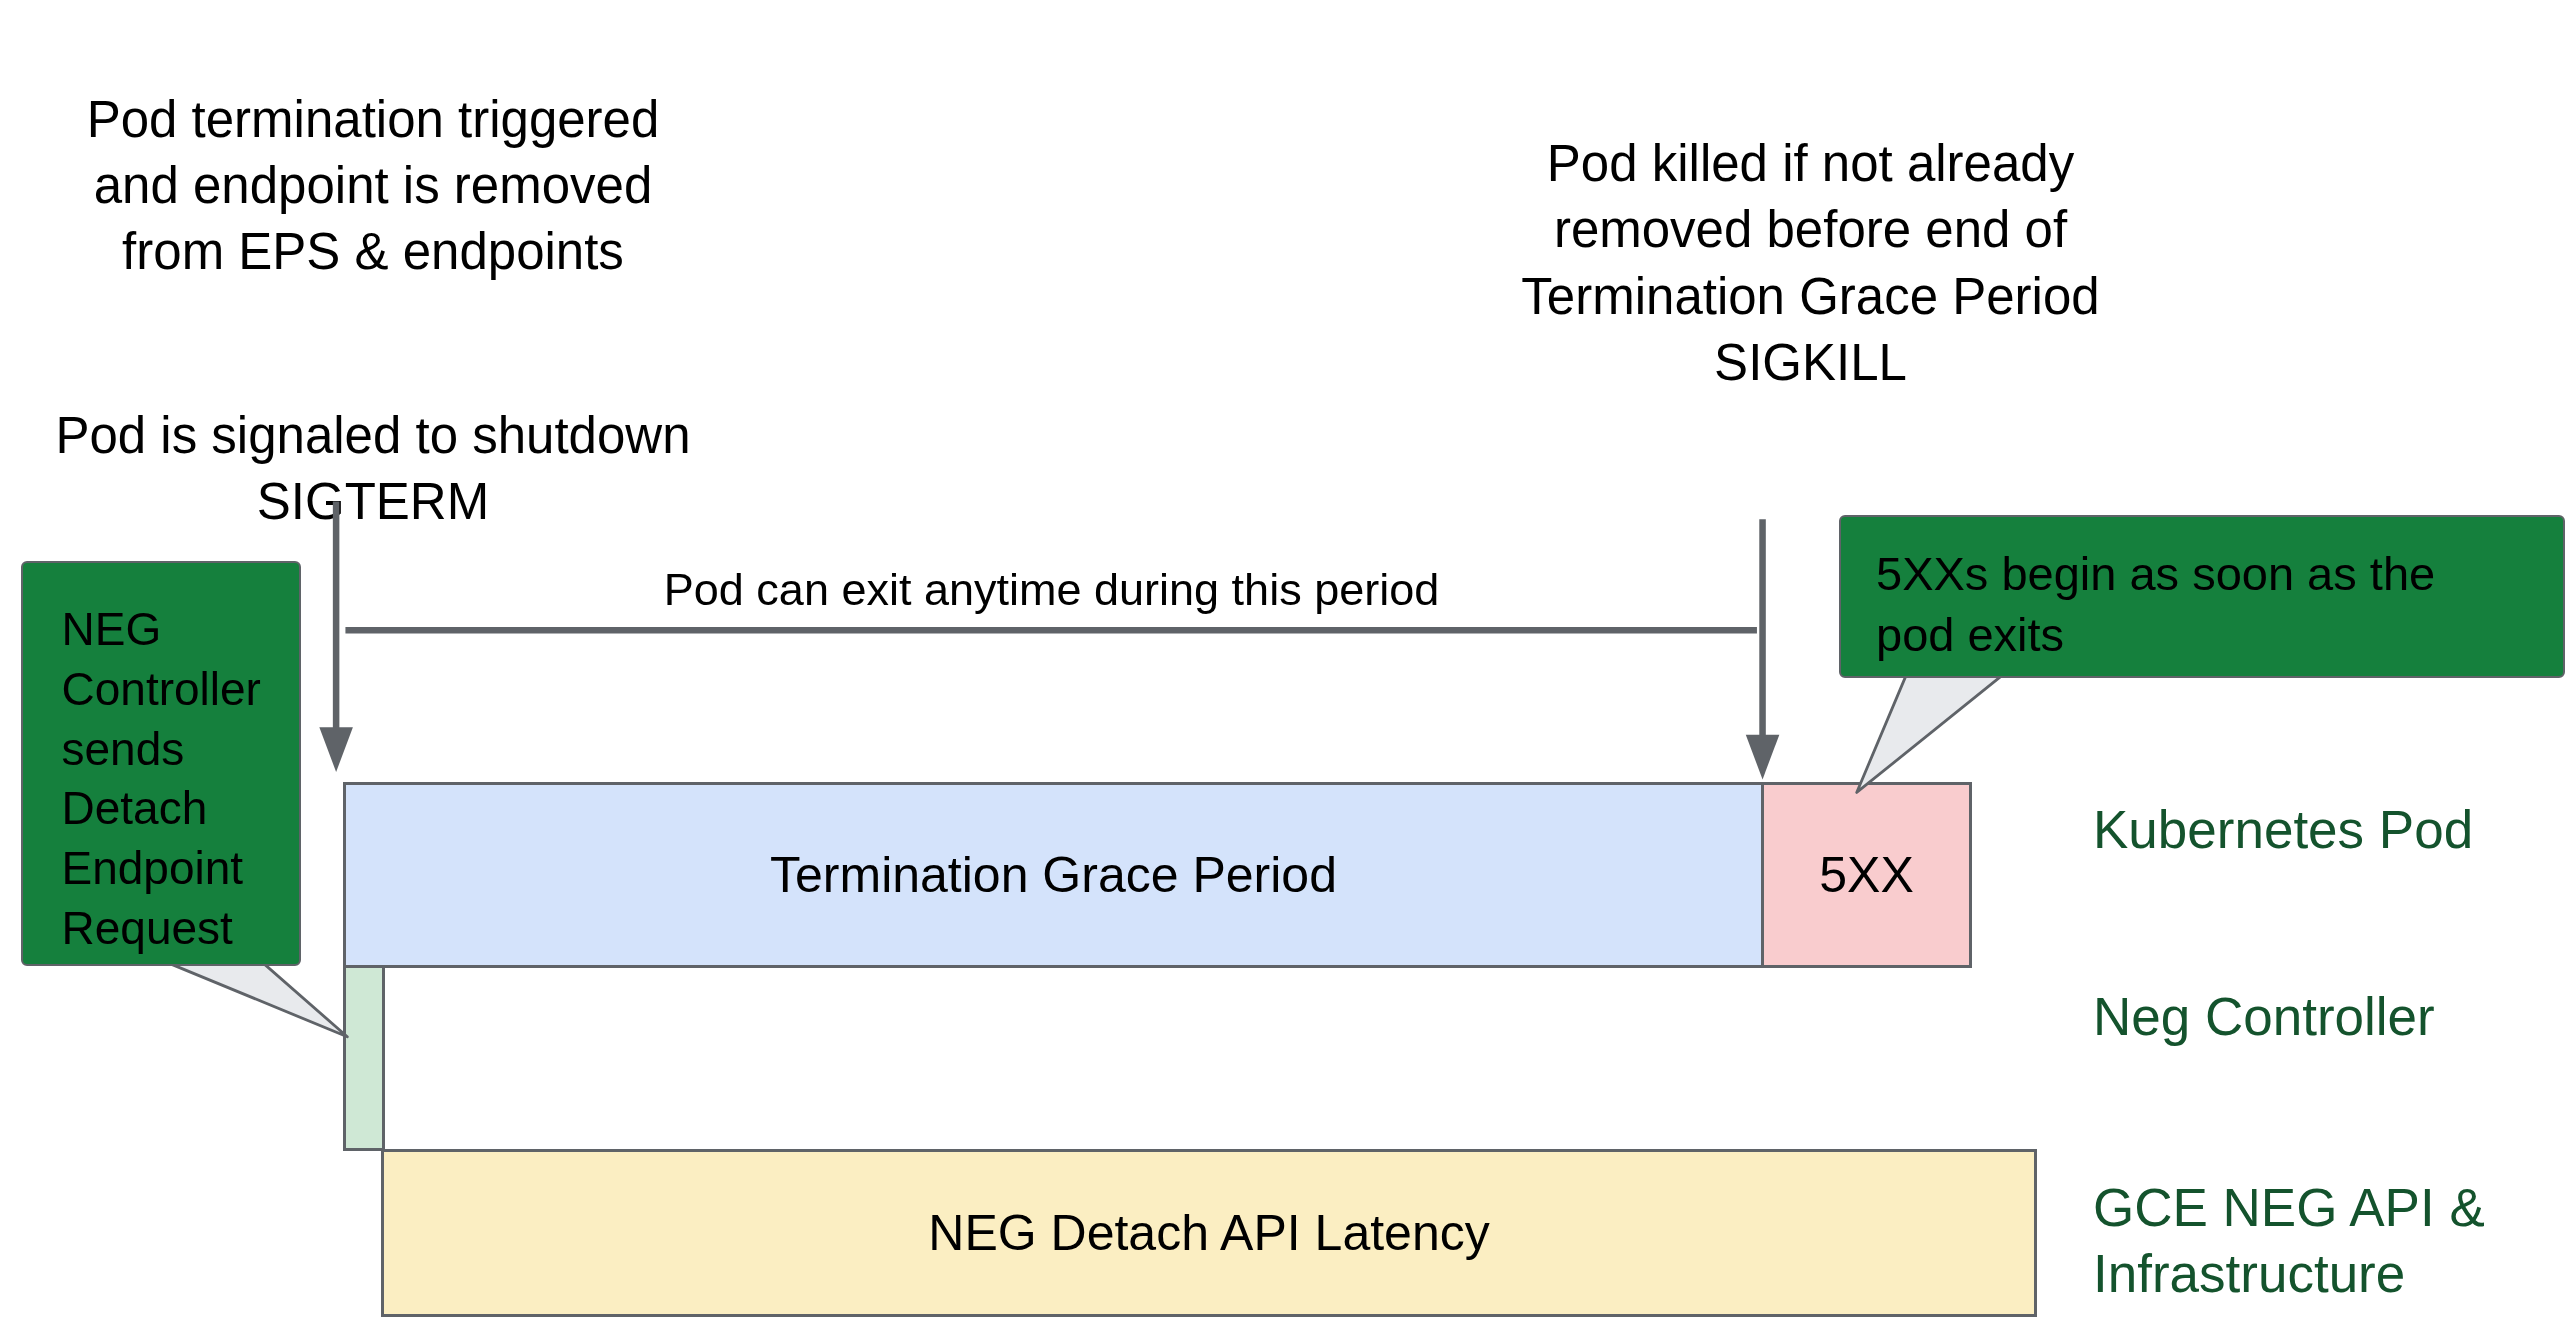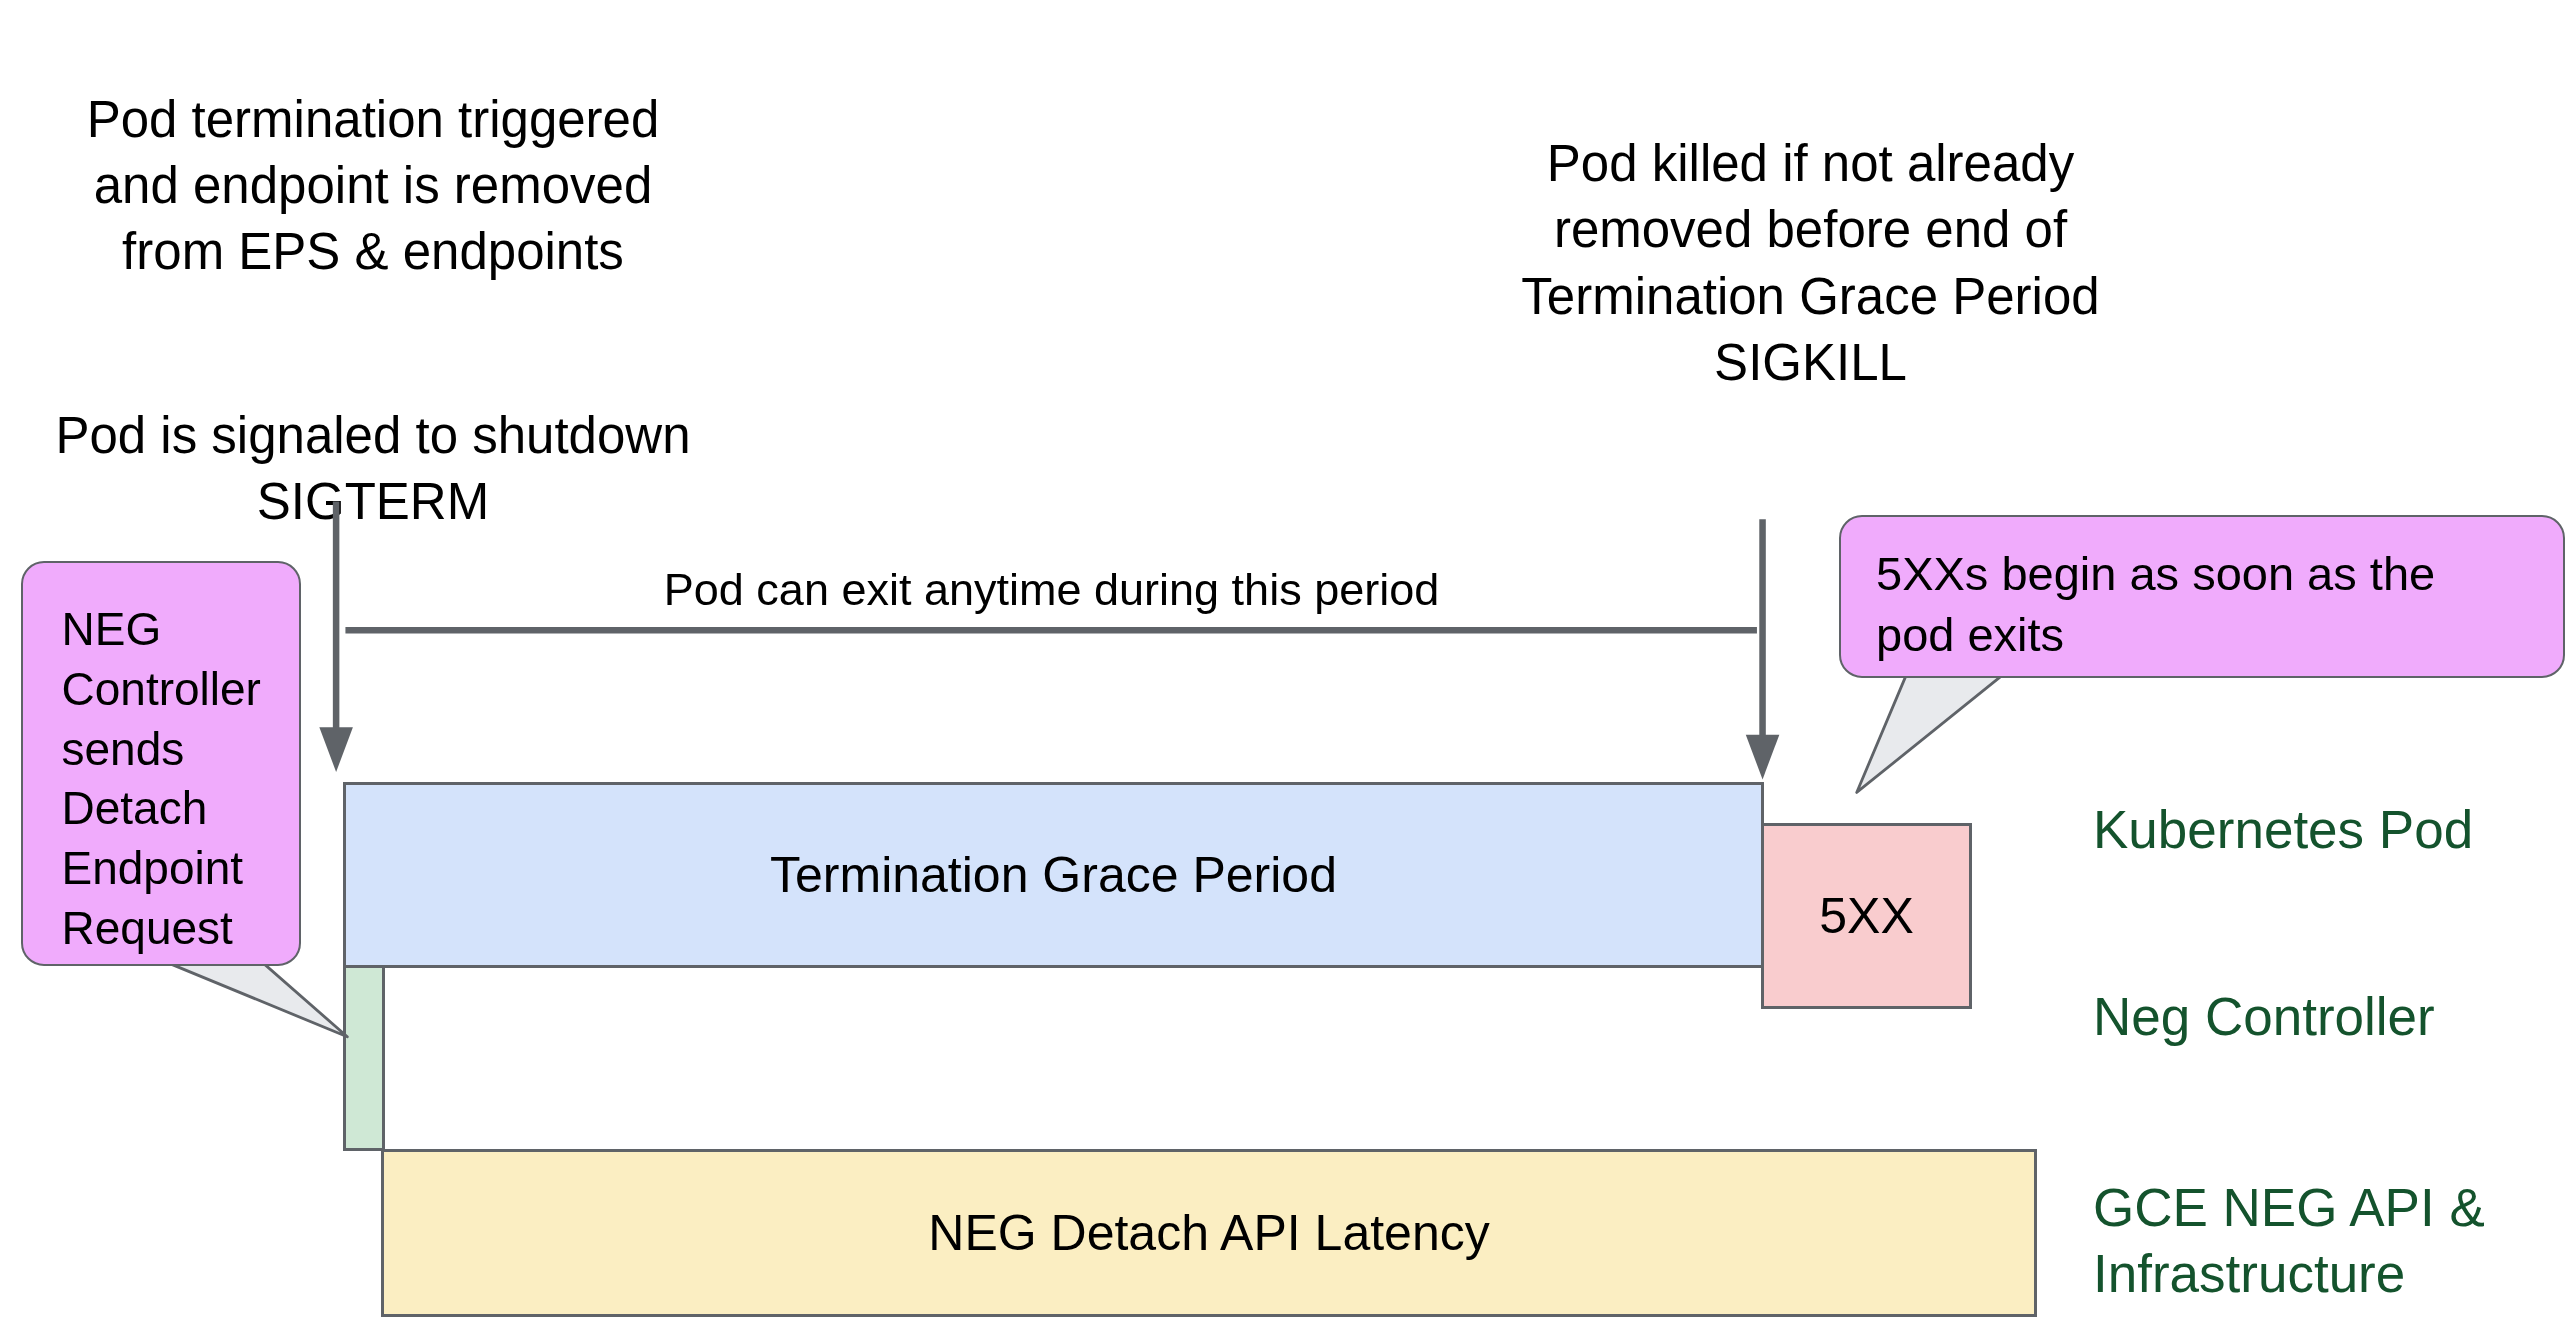--- a/index.html
+++ b/index.html
@@ -69,21 +69,20 @@
   }
   #bar-tgp {
     left: 343px;  top: 782px;
     width: 1421px; height: 186px;
     background: #d4e3fb;
   }
   #bar-5xx {
     left: 1761px; top: 782px;
     width: 211px;  height: 186px;
     background: #f9ccce;
-    margin-top: 41px;
   }
   #bar-neg {
     left: 343px;  top: 965px;
     width: 42px;  height: 186px;
     background: #cfe8d5;
   }
   #bar-gce {
     left: 381px;  top: 1149px;
     width: 1656px; height: 168px;
     background: #fbeec2;
@@ -98,23 +97,23 @@
     white-space: pre-line;
   }
   #lane-pod  { left: 2093px; top: 797px; }
   #lane-neg  { left: 2093px; top: 984px; }
   #lane-gce  { left: 2093px; top: 1175px; }
 
   
   .bubble {
     position: absolute;
     box-sizing: border-box;
-    background: #f0abfc;
+    background: #15803d;
     border: 2.8px solid #5f6368;
-    border-radius: 23px;
+    border-radius: 6px;
     color: #000;
     z-index: 3;
   }
   .bubble-text {
     font-size: 46px;
     line-height: 1.30;
     white-space: pre-line;
   }
   #bubble-left {
     left: 20.5px; top: 561px;

